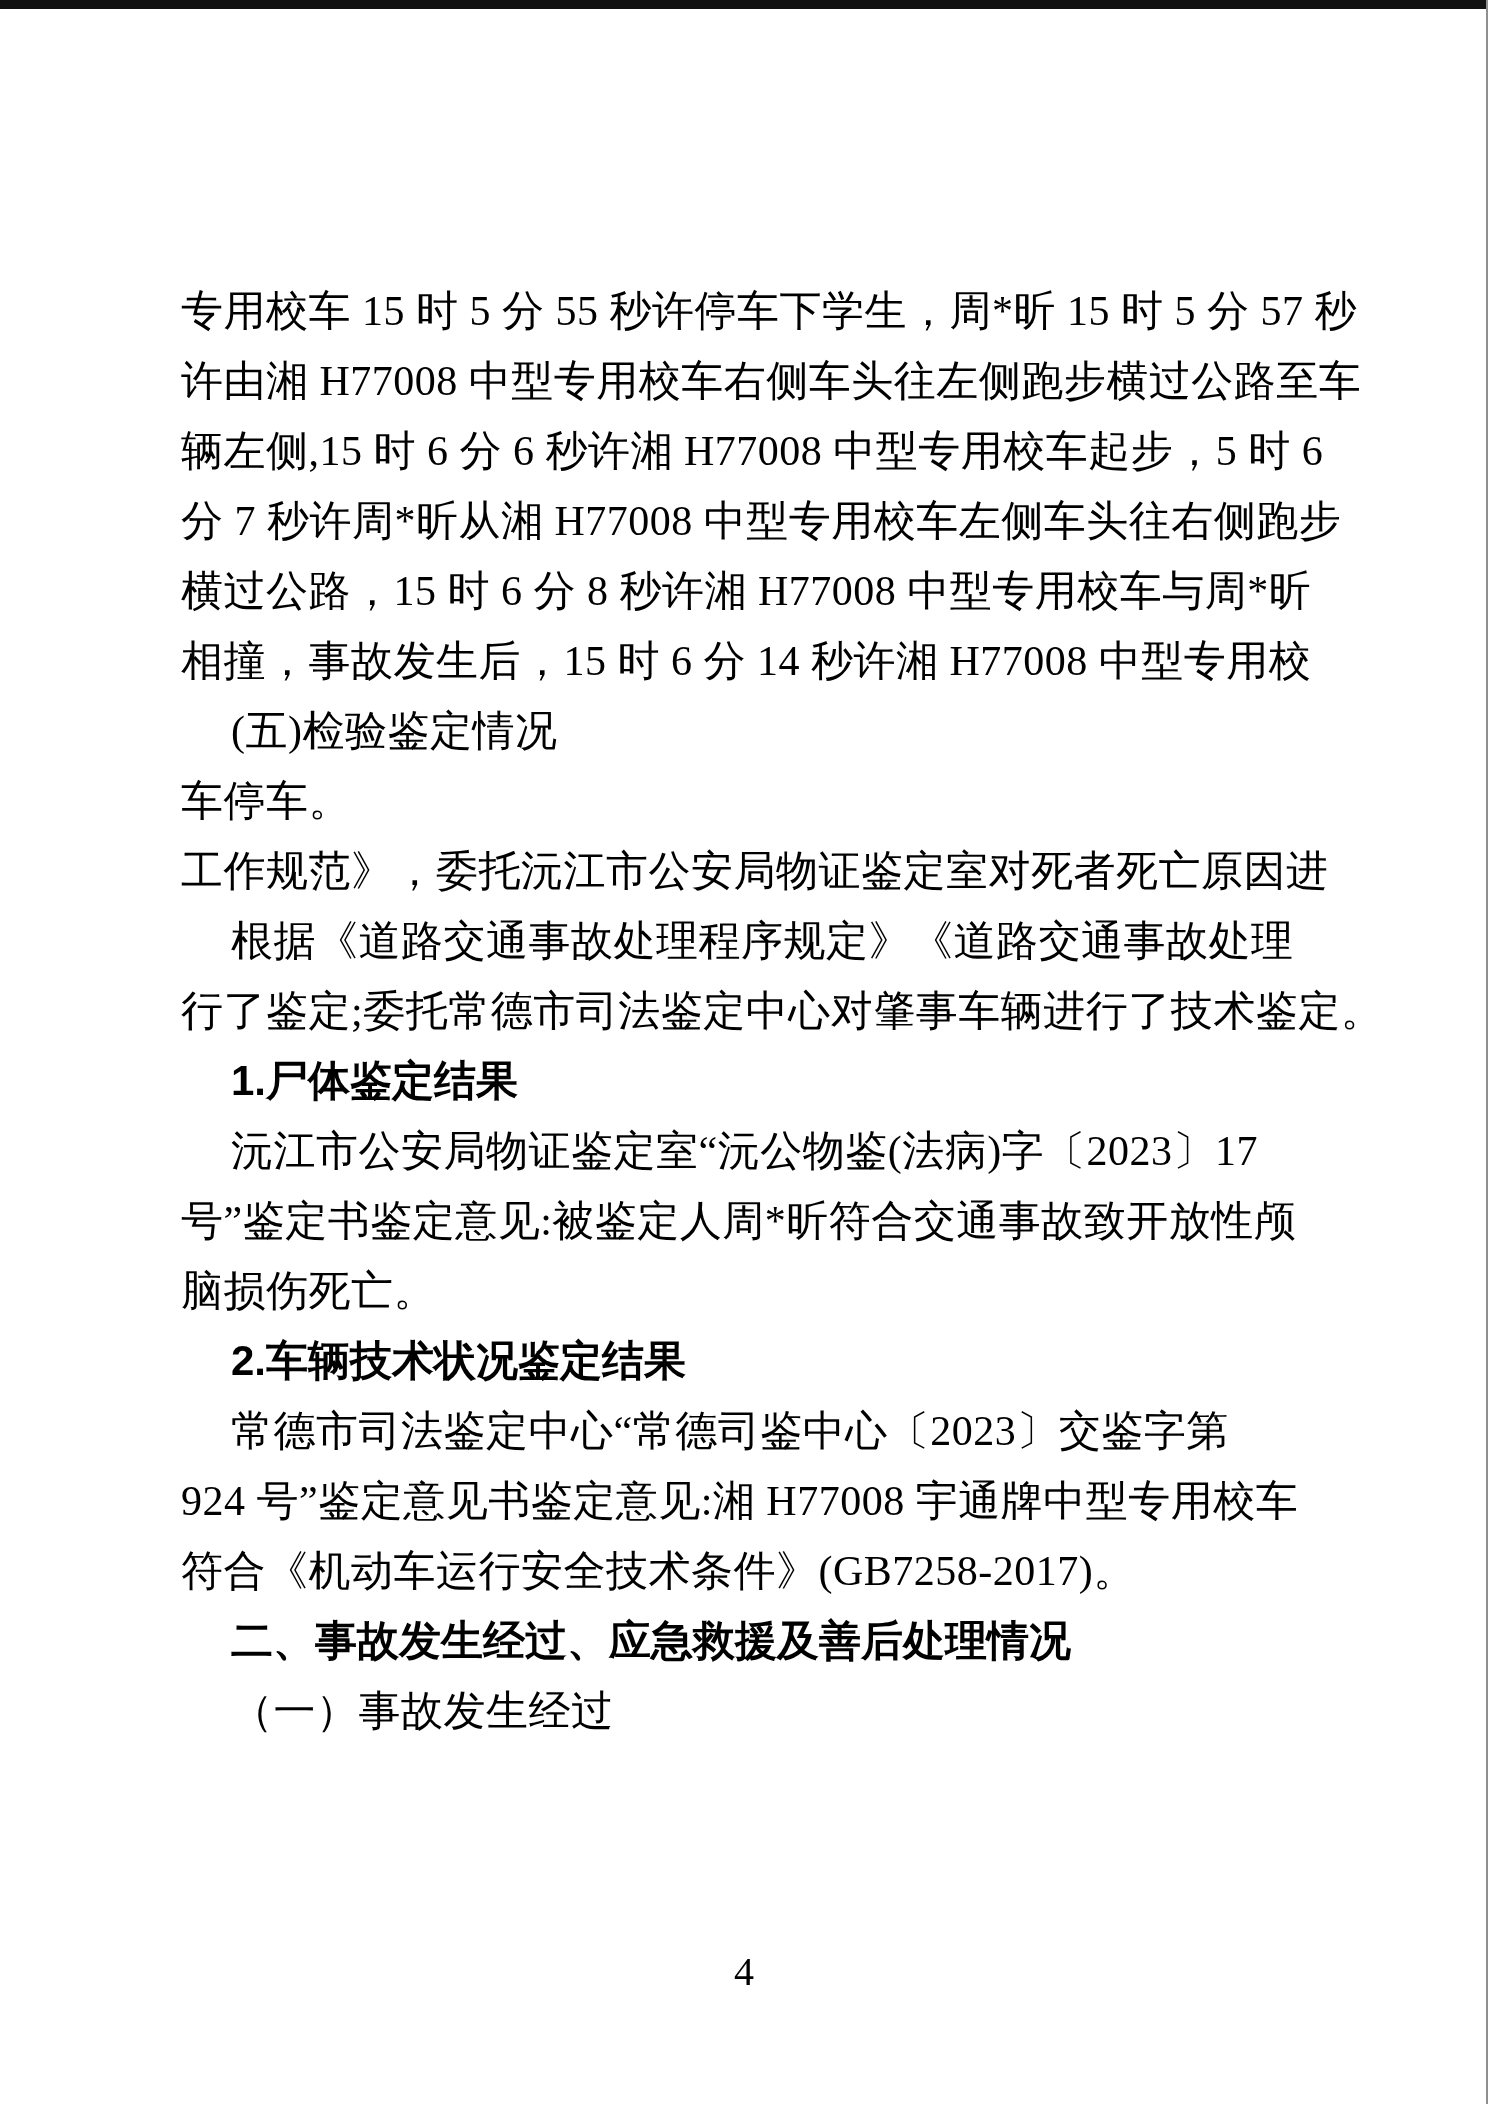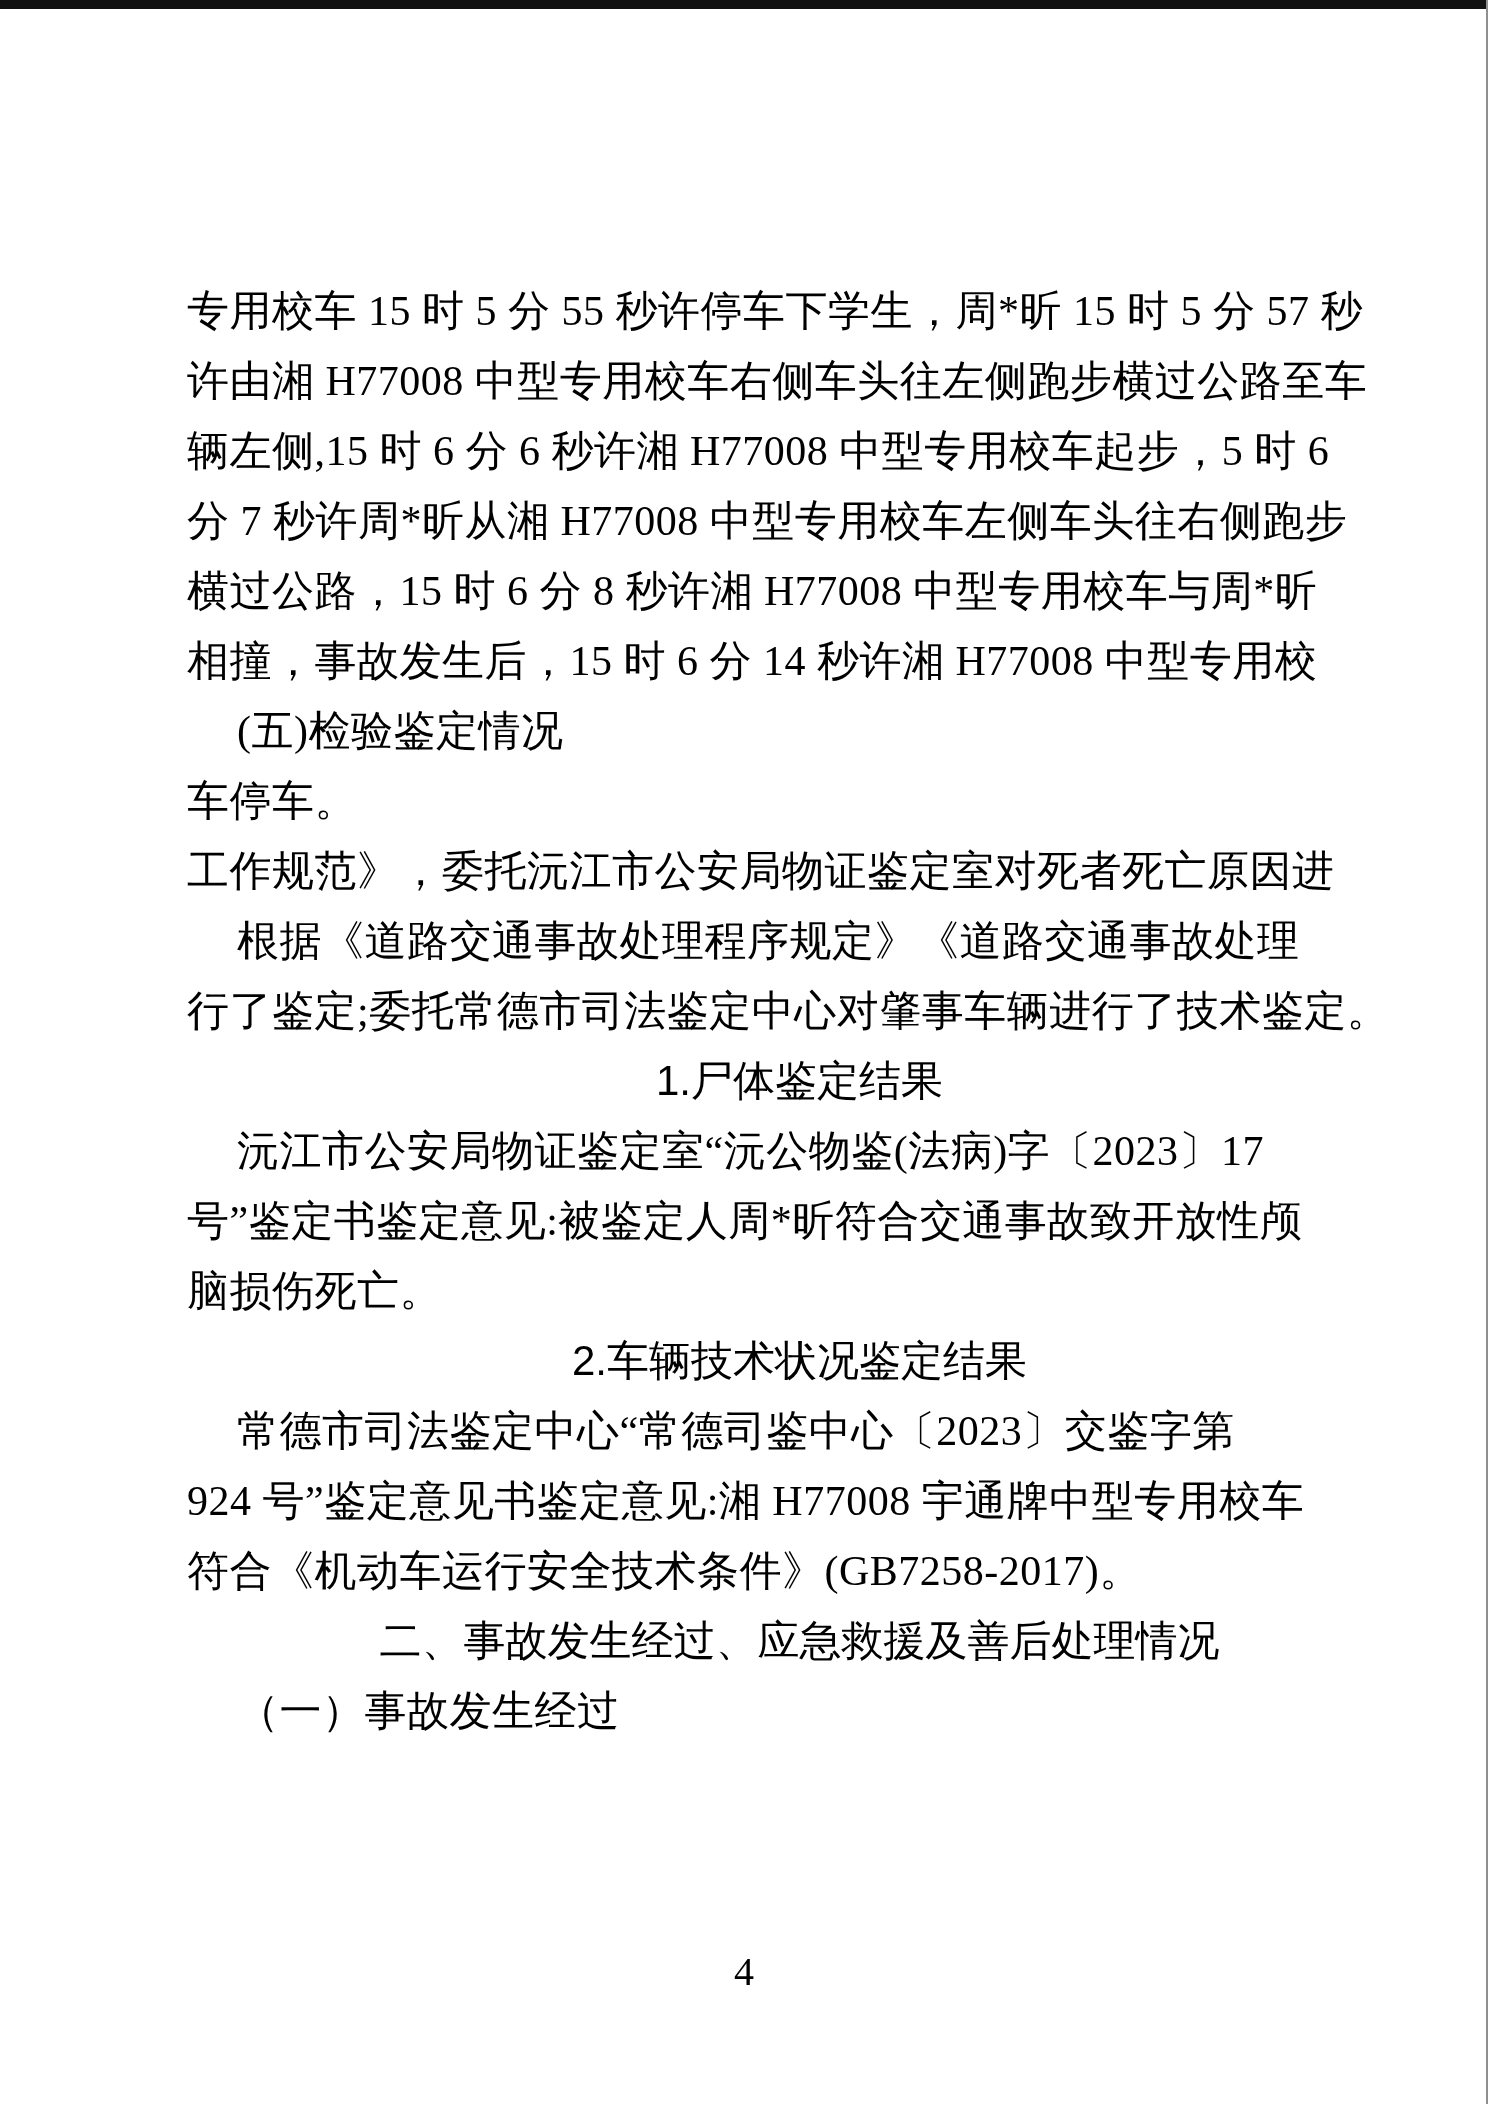--- a/index.html
+++ b/index.html
@@ -24,39 +24,38 @@
   }
   .right-edge-line {
     position: absolute;
     top: 0; right: 0;
     width: 2px;
     height: 100%;
     background: #8f8f8f;
   }
   .doc-body {
     position: absolute;
-    left: 187px;
+    left: 181px;
     top: 276px;
     width: 1175px;
   }
   .line {
     height: 70px;
     line-height: 70px;
     font-size: 42px;
     white-space: nowrap;
     letter-spacing: 0.5px;
   }
   .indent {
     padding-left: 50px;
   }
   .heading {
     font-family: "Liberation Sans", "DejaVu Sans", sans-serif;
-    font-weight: 400;
+    font-weight: 700;
     letter-spacing: 0;
-    text-align: center;
   }
   .page-footer {
     position: absolute;
     top: 1948px;
     left: 0;
     width: 100%;
     text-align: center;
     font-size: 40px;
     line-height: 48px;
     font-family: "Liberation Serif", "DejaVu Serif", serif;

